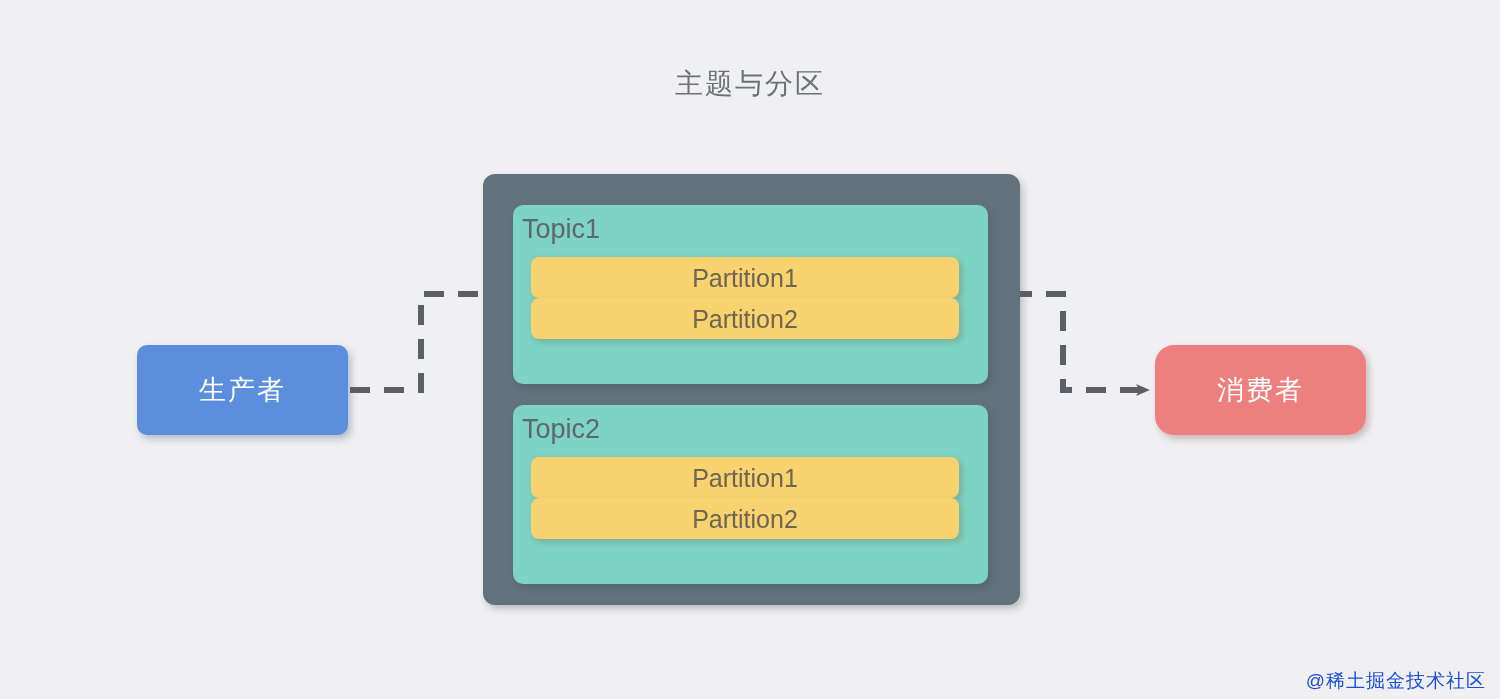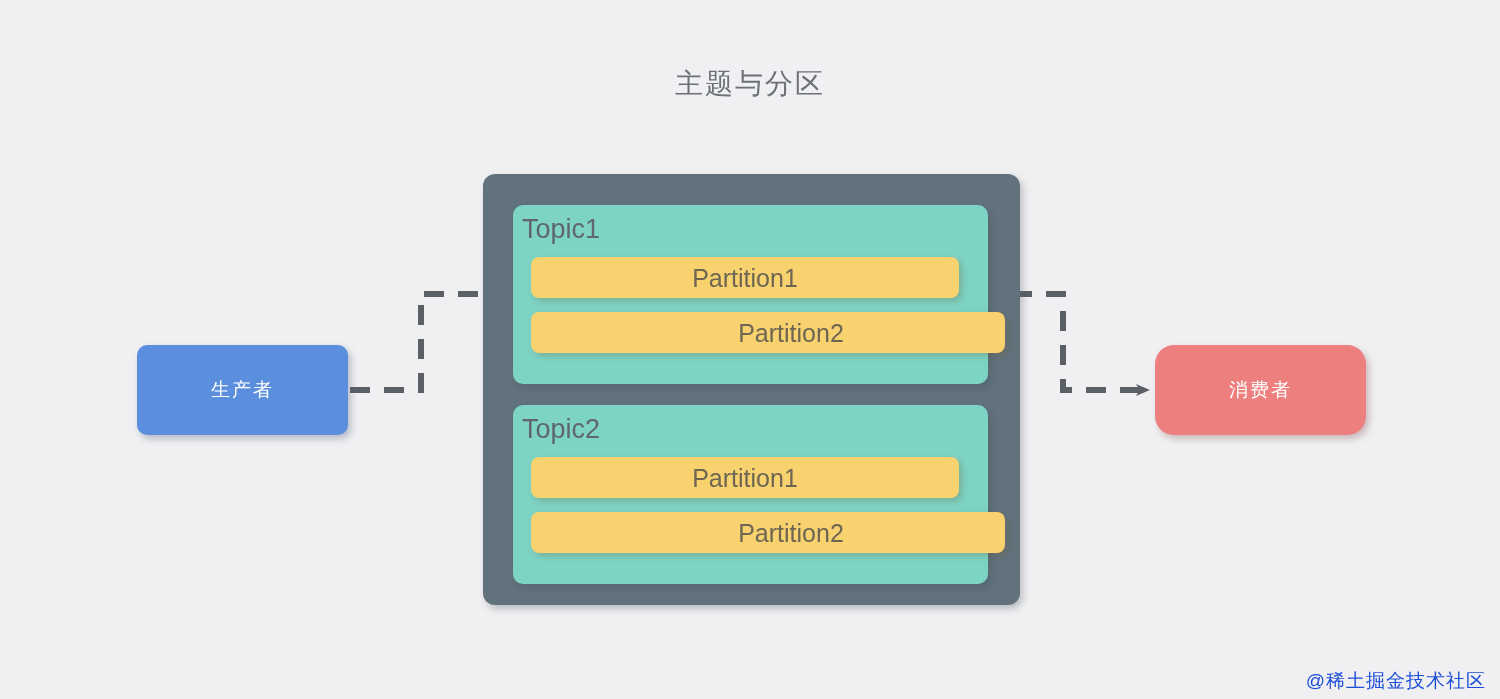--- a/index.html
+++ b/index.html
@@ -90,42 +90,42 @@
     height: 41px;
     background: #f7d26f;
     border-radius: 8px;
     box-shadow: 3px 3px 6px rgba(110, 95, 55, 0.30);
     display: flex;
     align-items: center;
     justify-content: center;
     text-align: center;
   }
   .partition-bar.p1 { top: 52px; }
-  .partition-bar.p2 { top: 107px; padding-left: 46px; }
+  .partition-bar.p2 { top: 93px; }
 
   .partition-label {
     font-size: 25px;
     line-height: 30px;
     color: #6e6553;
     font-weight: 400;
     white-space: pre;
   }
 
   
   .endpoint-node {
     position: absolute;
     width: 211px;
     height: 90px;
     border-radius: 10px;
     display: flex;
     align-items: center;
     justify-content: center;
   }
   .endpoint-label {
-    font-size: 19px;
+    font-size: 27px;
     line-height: 34px;
     letter-spacing: 2px;
     color: #ffffff;
     font-weight: 400;
     white-space: pre;
   }
   .producer-node {
     left: 137px;
     top: 345px;
     background: #5b8fdd;

